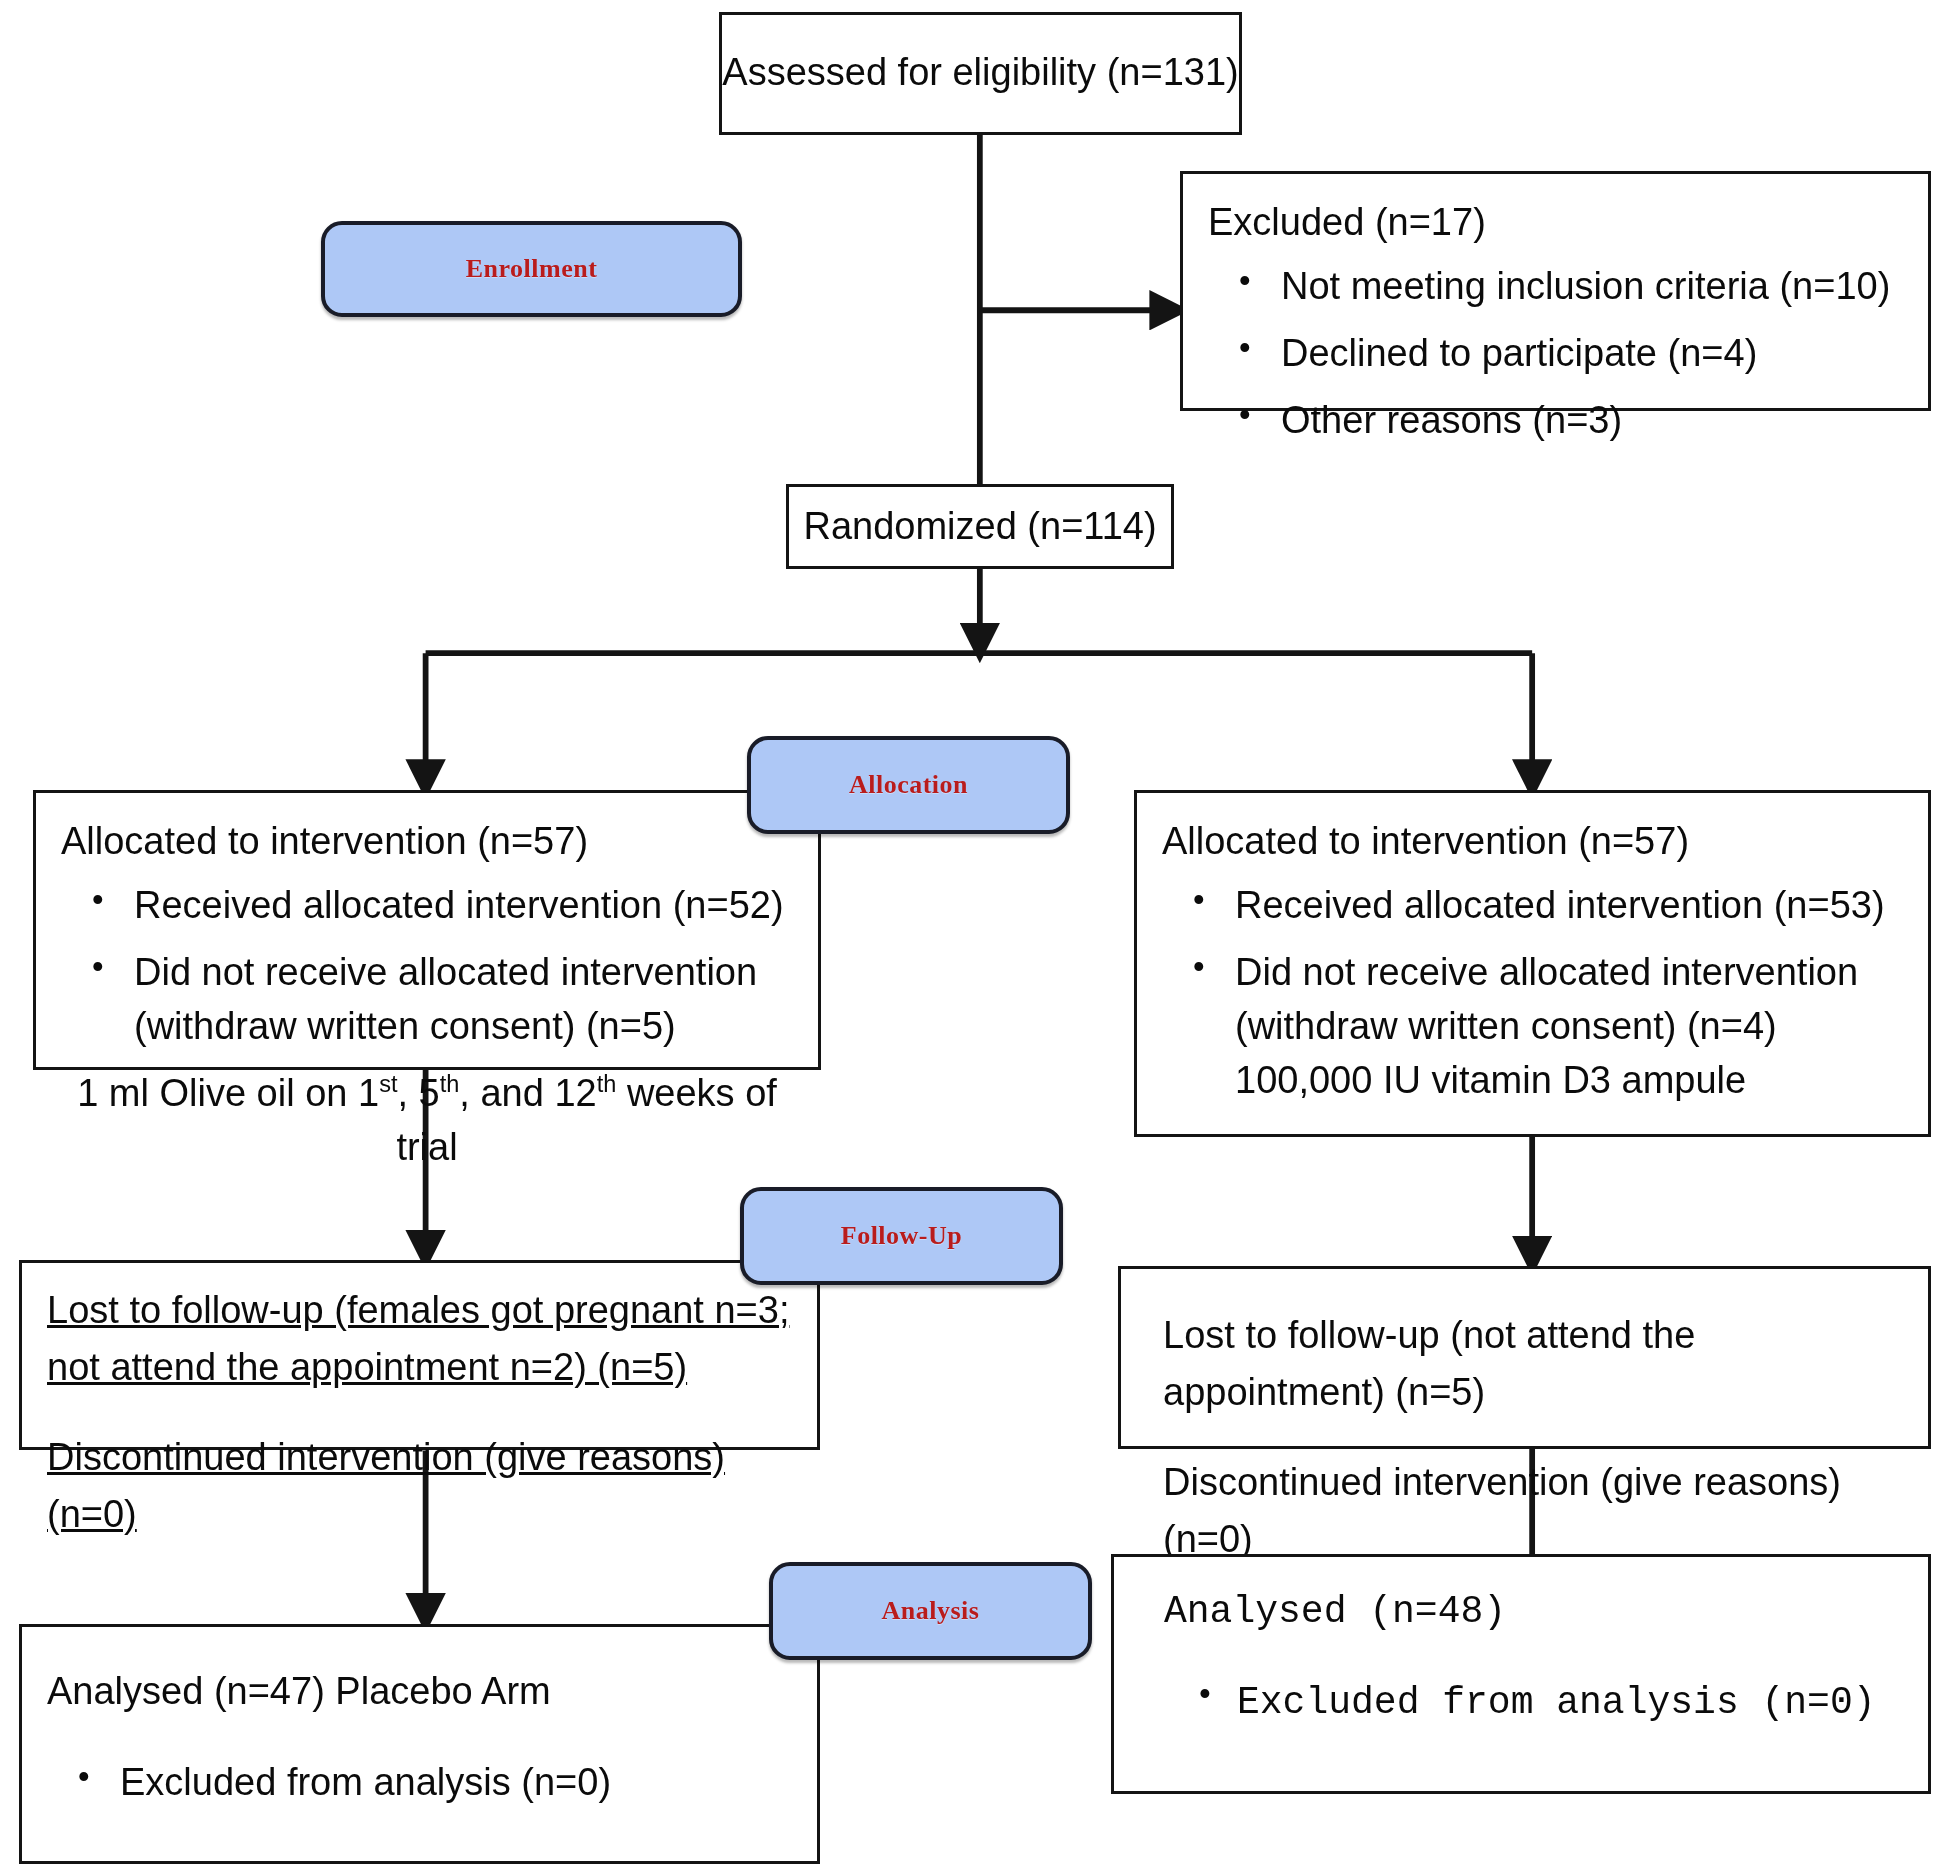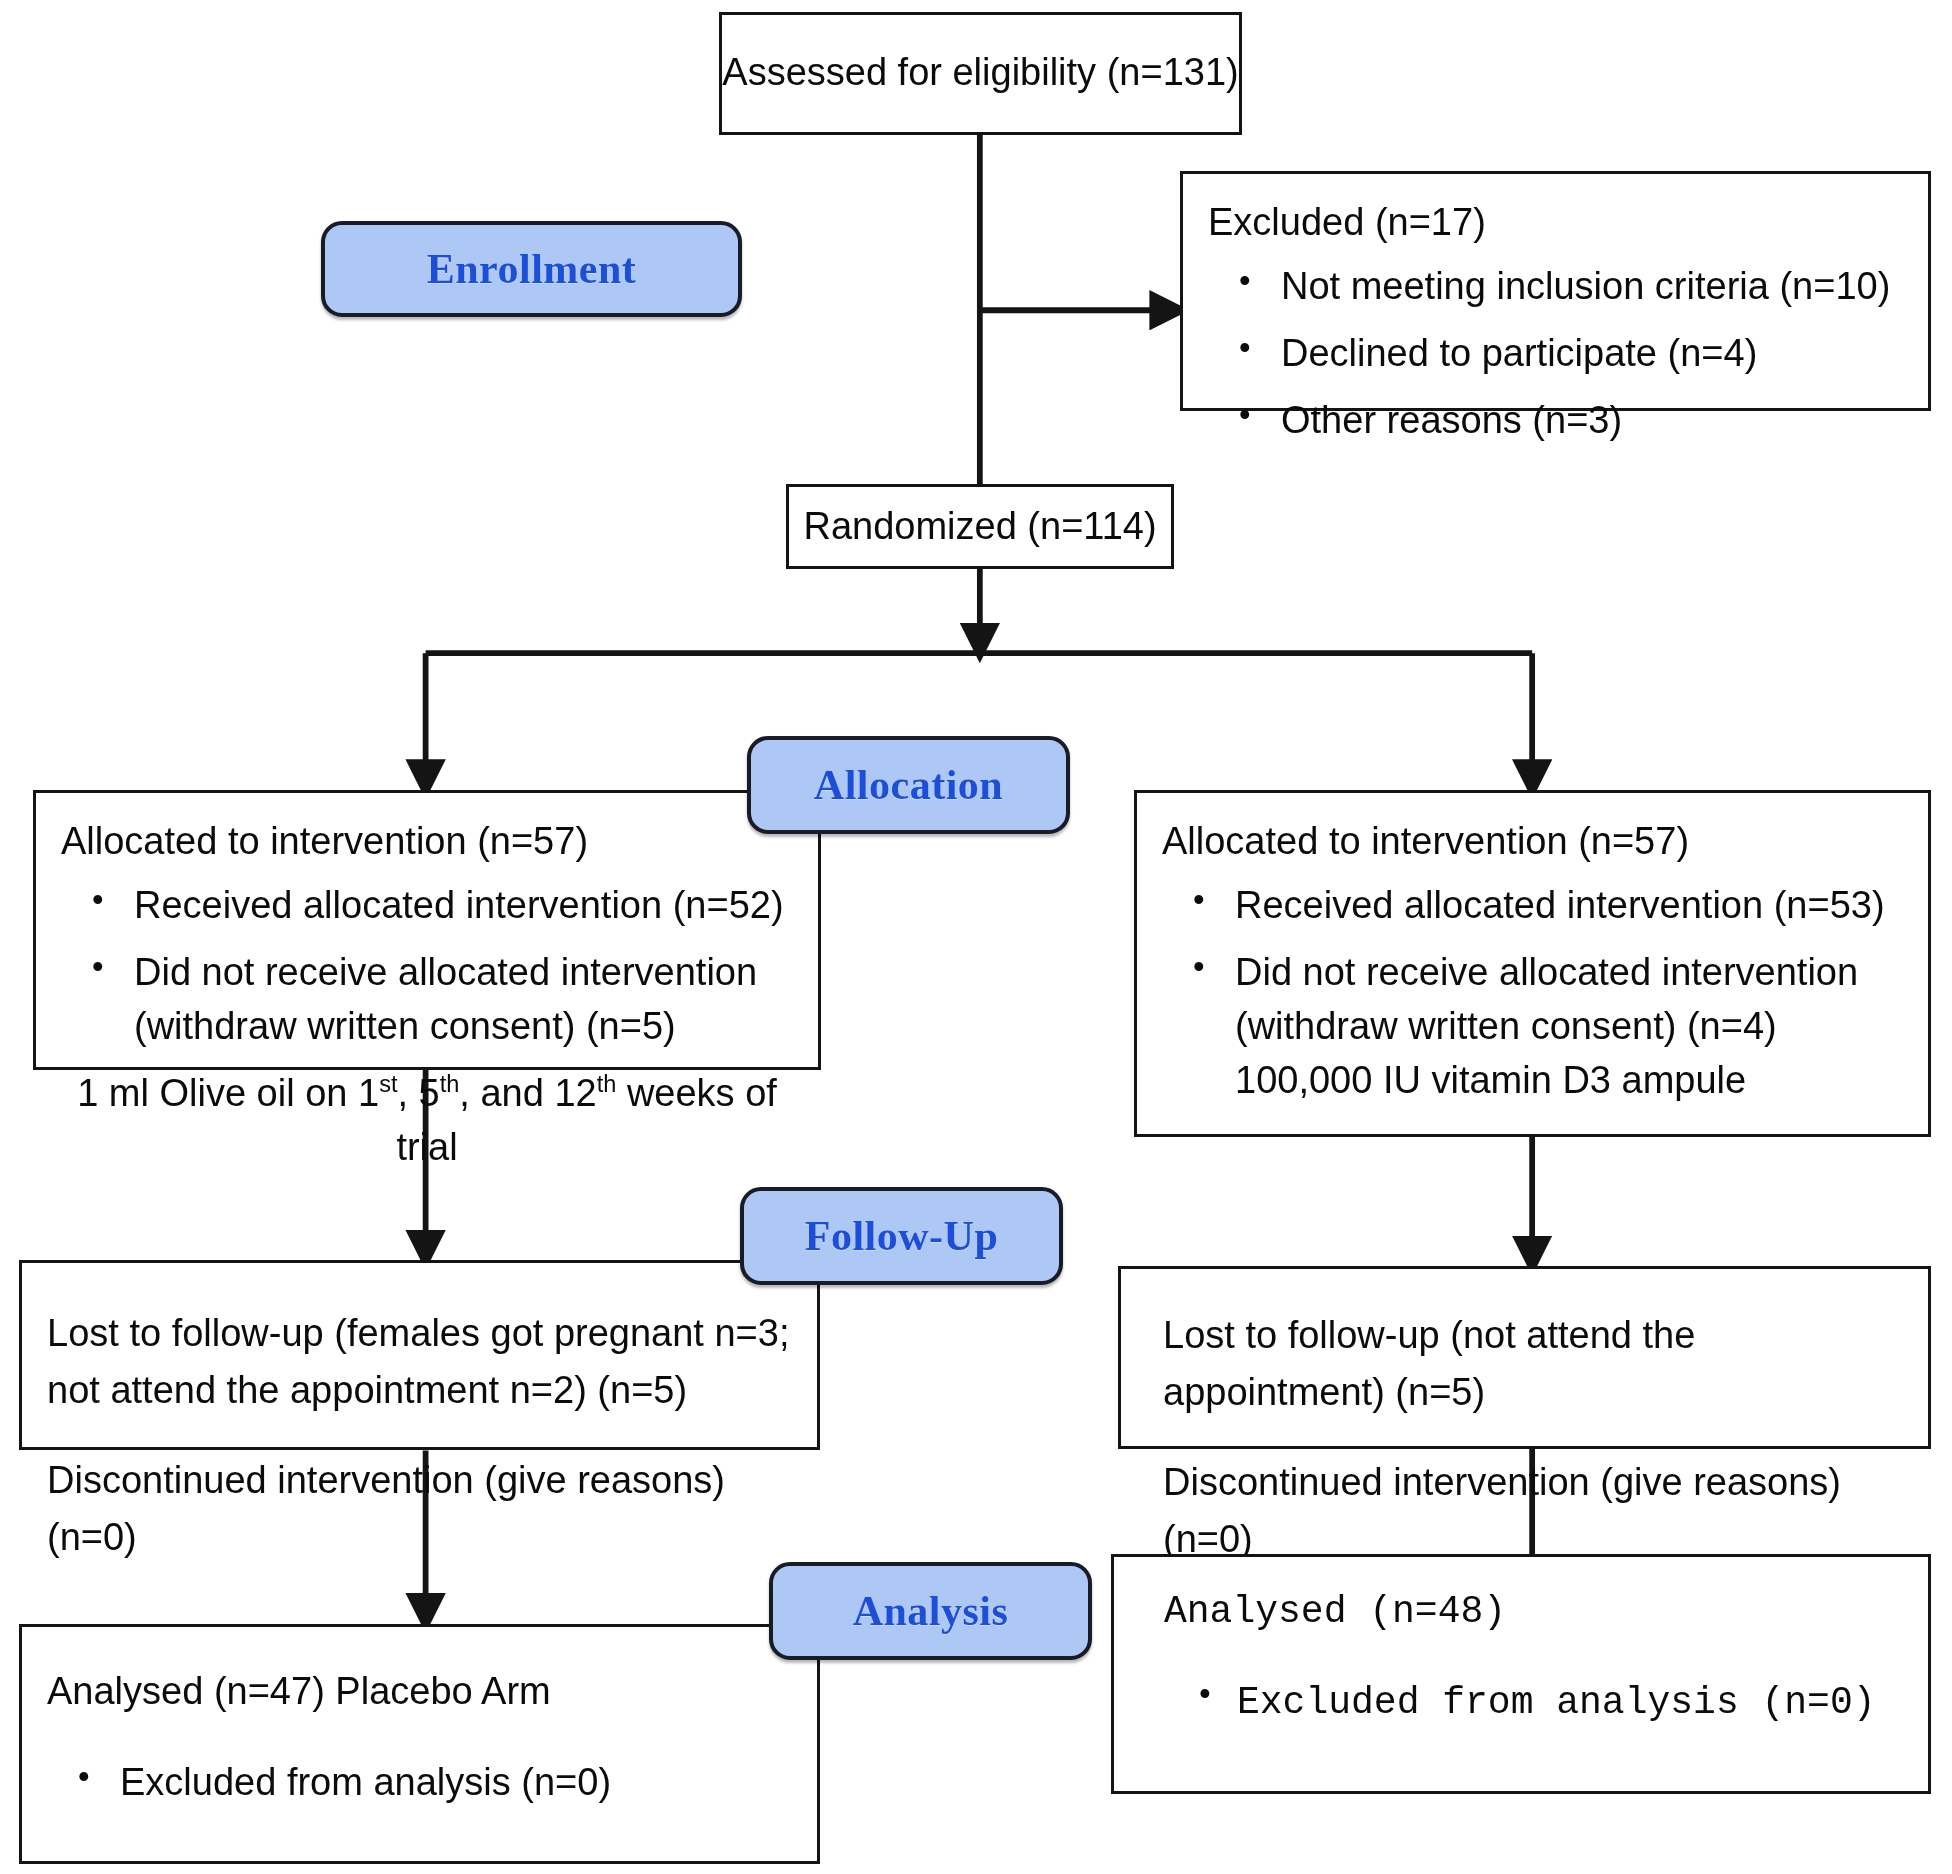--- a/index.html
+++ b/index.html
@@ -86,22 +86,22 @@
     border-radius: 21px;
     display: flex;
     align-items: center;
     justify-content: center;
     z-index: 6;
     box-shadow: 0 2.9px 2.9px rgba(0,0,0,0.28);
   }
   .banner span {
     font-family: "Liberation Serif", serif;
     font-weight: bold;
-    font-size: 42px;
-    color: #1d4ed8;
+    font-size: 26px;
+    color: #b91c1c;
     letter-spacing: 0.5px;
     text-shadow: 0 1px 0 rgba(255,255,255,0.35);
   }
   sup {
     font-size: 0.62em;
     vertical-align: super;
     line-height: 0;
   }
 </style>
 </head>
@@ -192,21 +192,21 @@
         <li>
           <span>Did not receive allocated intervention</span><br>
           <span>(withdraw written consent) (n=4)</span><br>
           <span>100,000 IU vitamin D3 ampule</span>
         </li>
       </ul>
     </div>
   </div>
 
   <div class="node" style="left:19px; top:1260px; width:801px; height:190px;">
-    <div class="node-inner" style="padding-top:42px;">
+    <div class="node-inner" style="padding-top:19px;text-decoration:underline;">
       <div class="para">Lost to follow-up (females got pregnant n=3; not attend the appointment n=2) (n=5)</div>
       <div class="para">Discontinued intervention (give reasons) (n=0)</div>
     </div>
   </div>
 
   <div class="banner" style="left:740px; top:1187px; width:323px; height:98px;">
     <span>Follow-Up</span>
   </div>
 
   <div class="node" style="left:1118px; top:1266px; width:813px; height:183px;">

